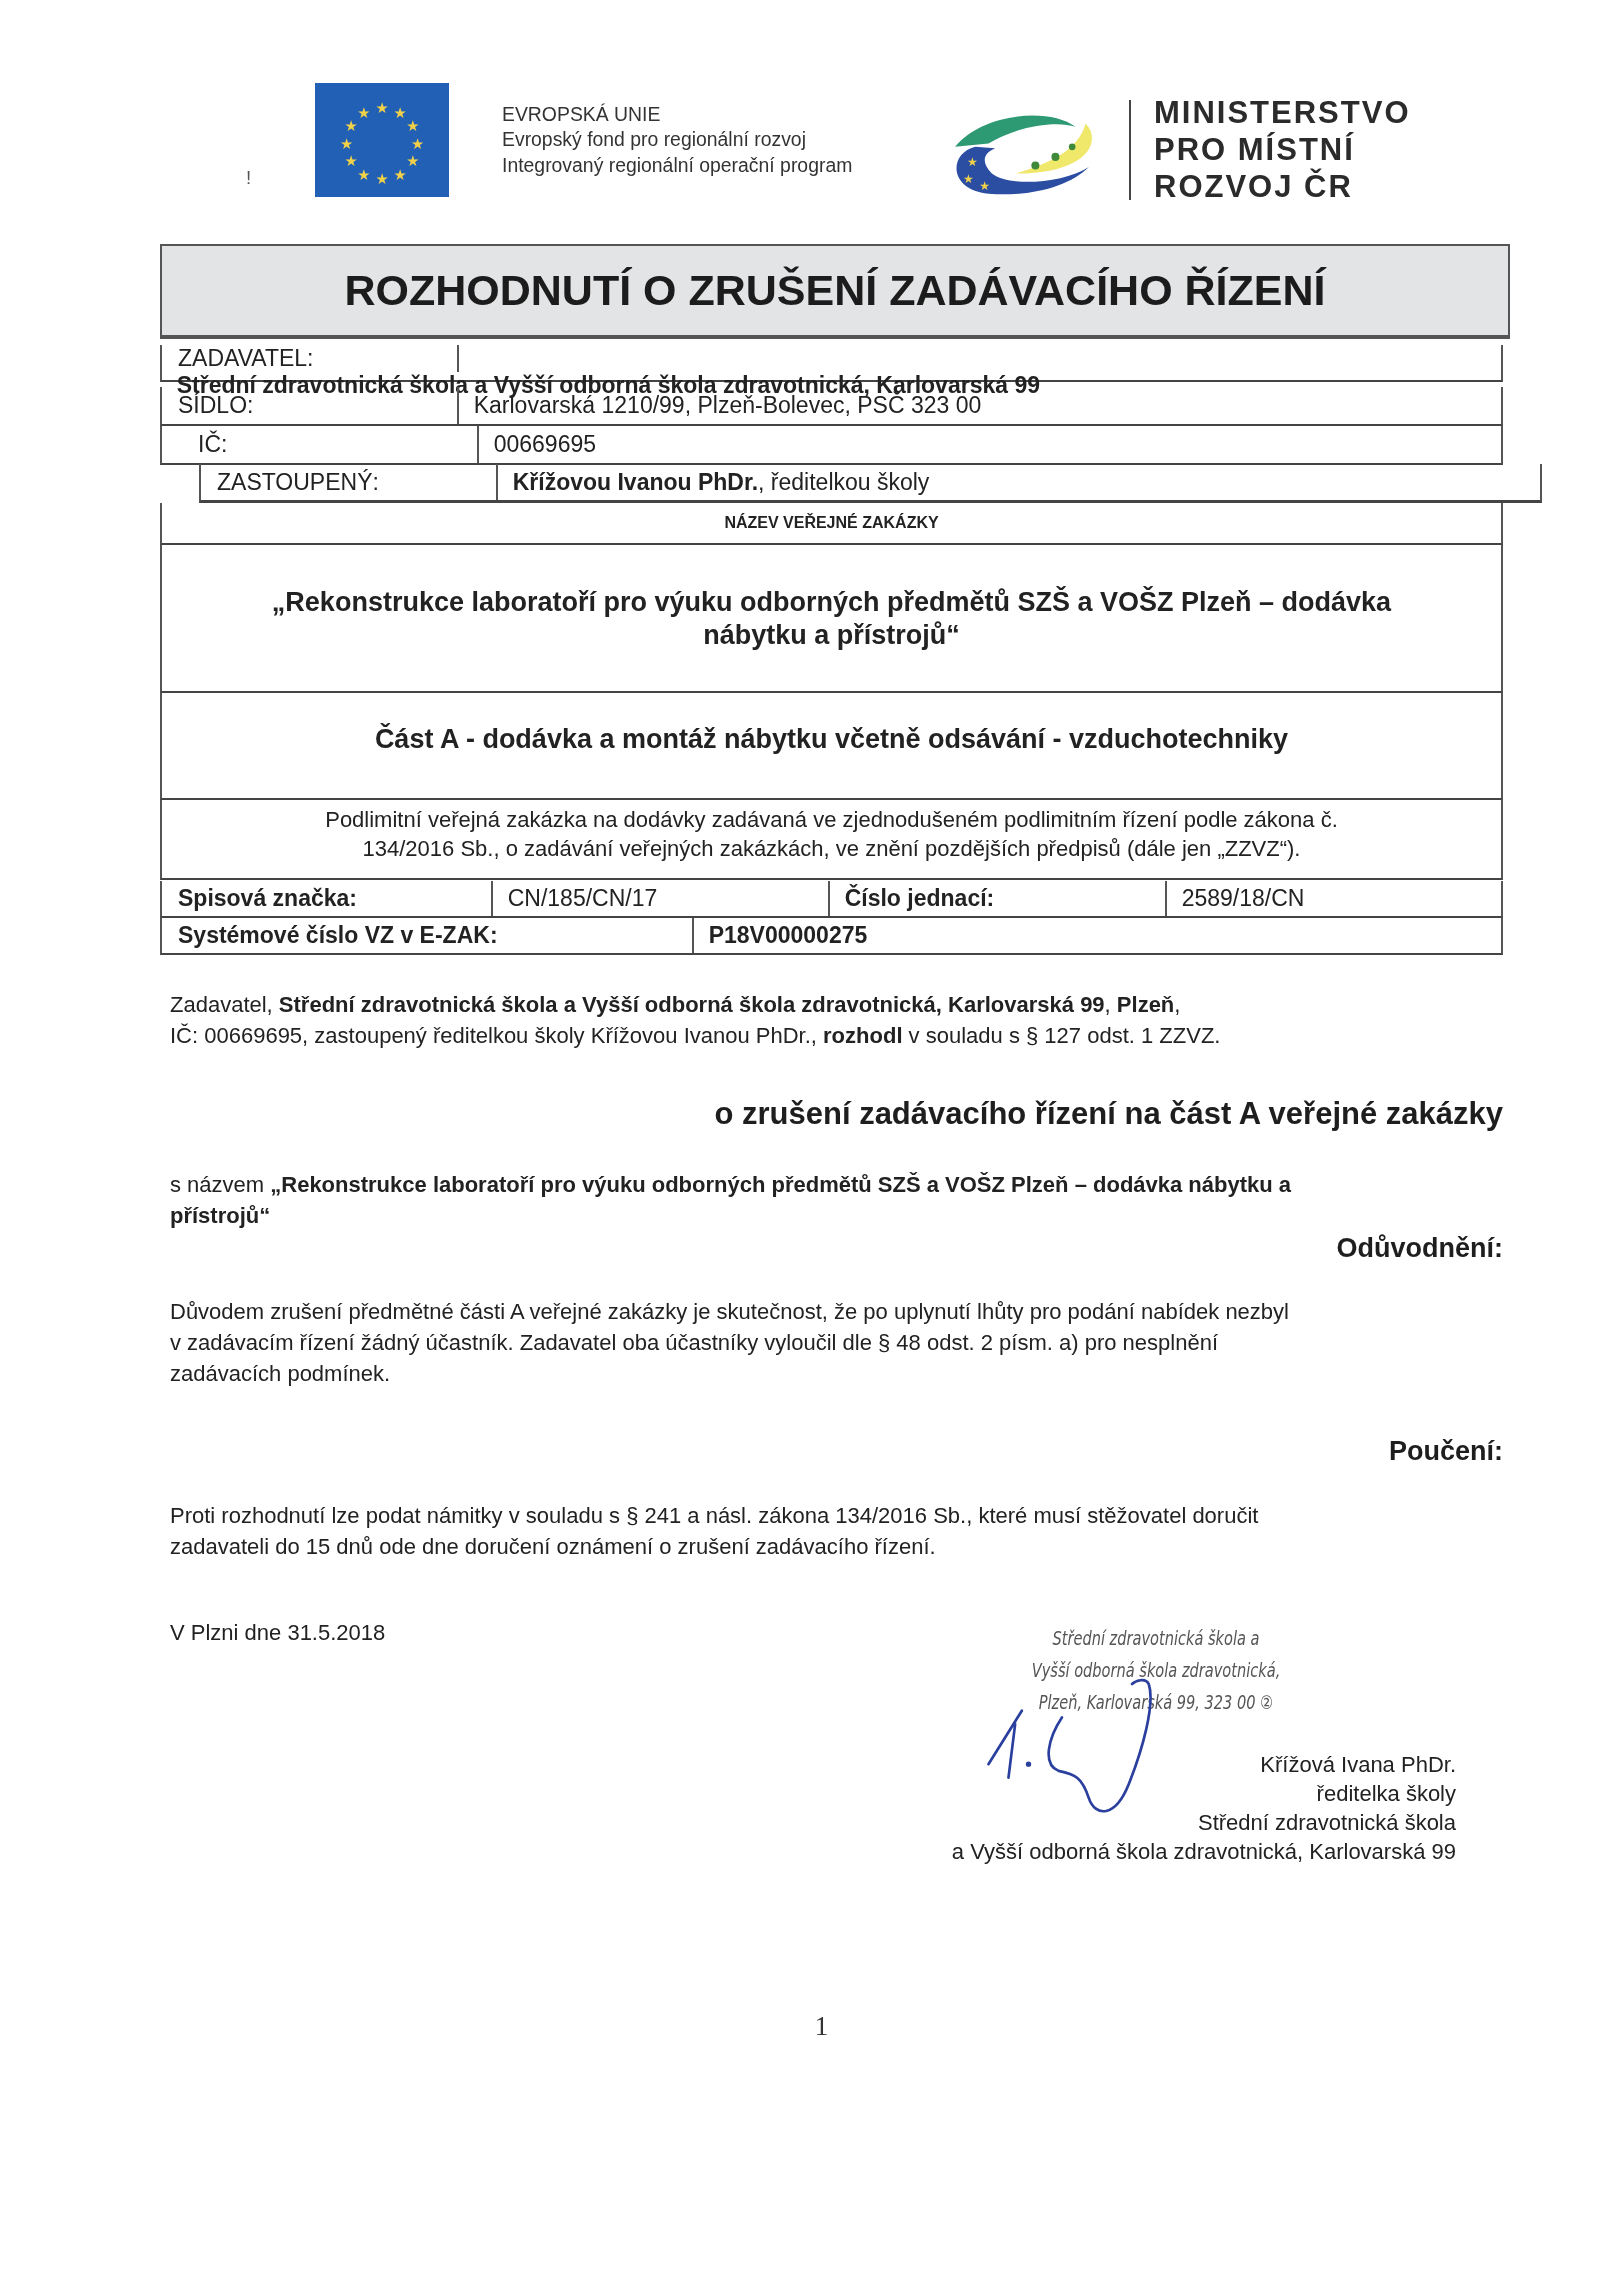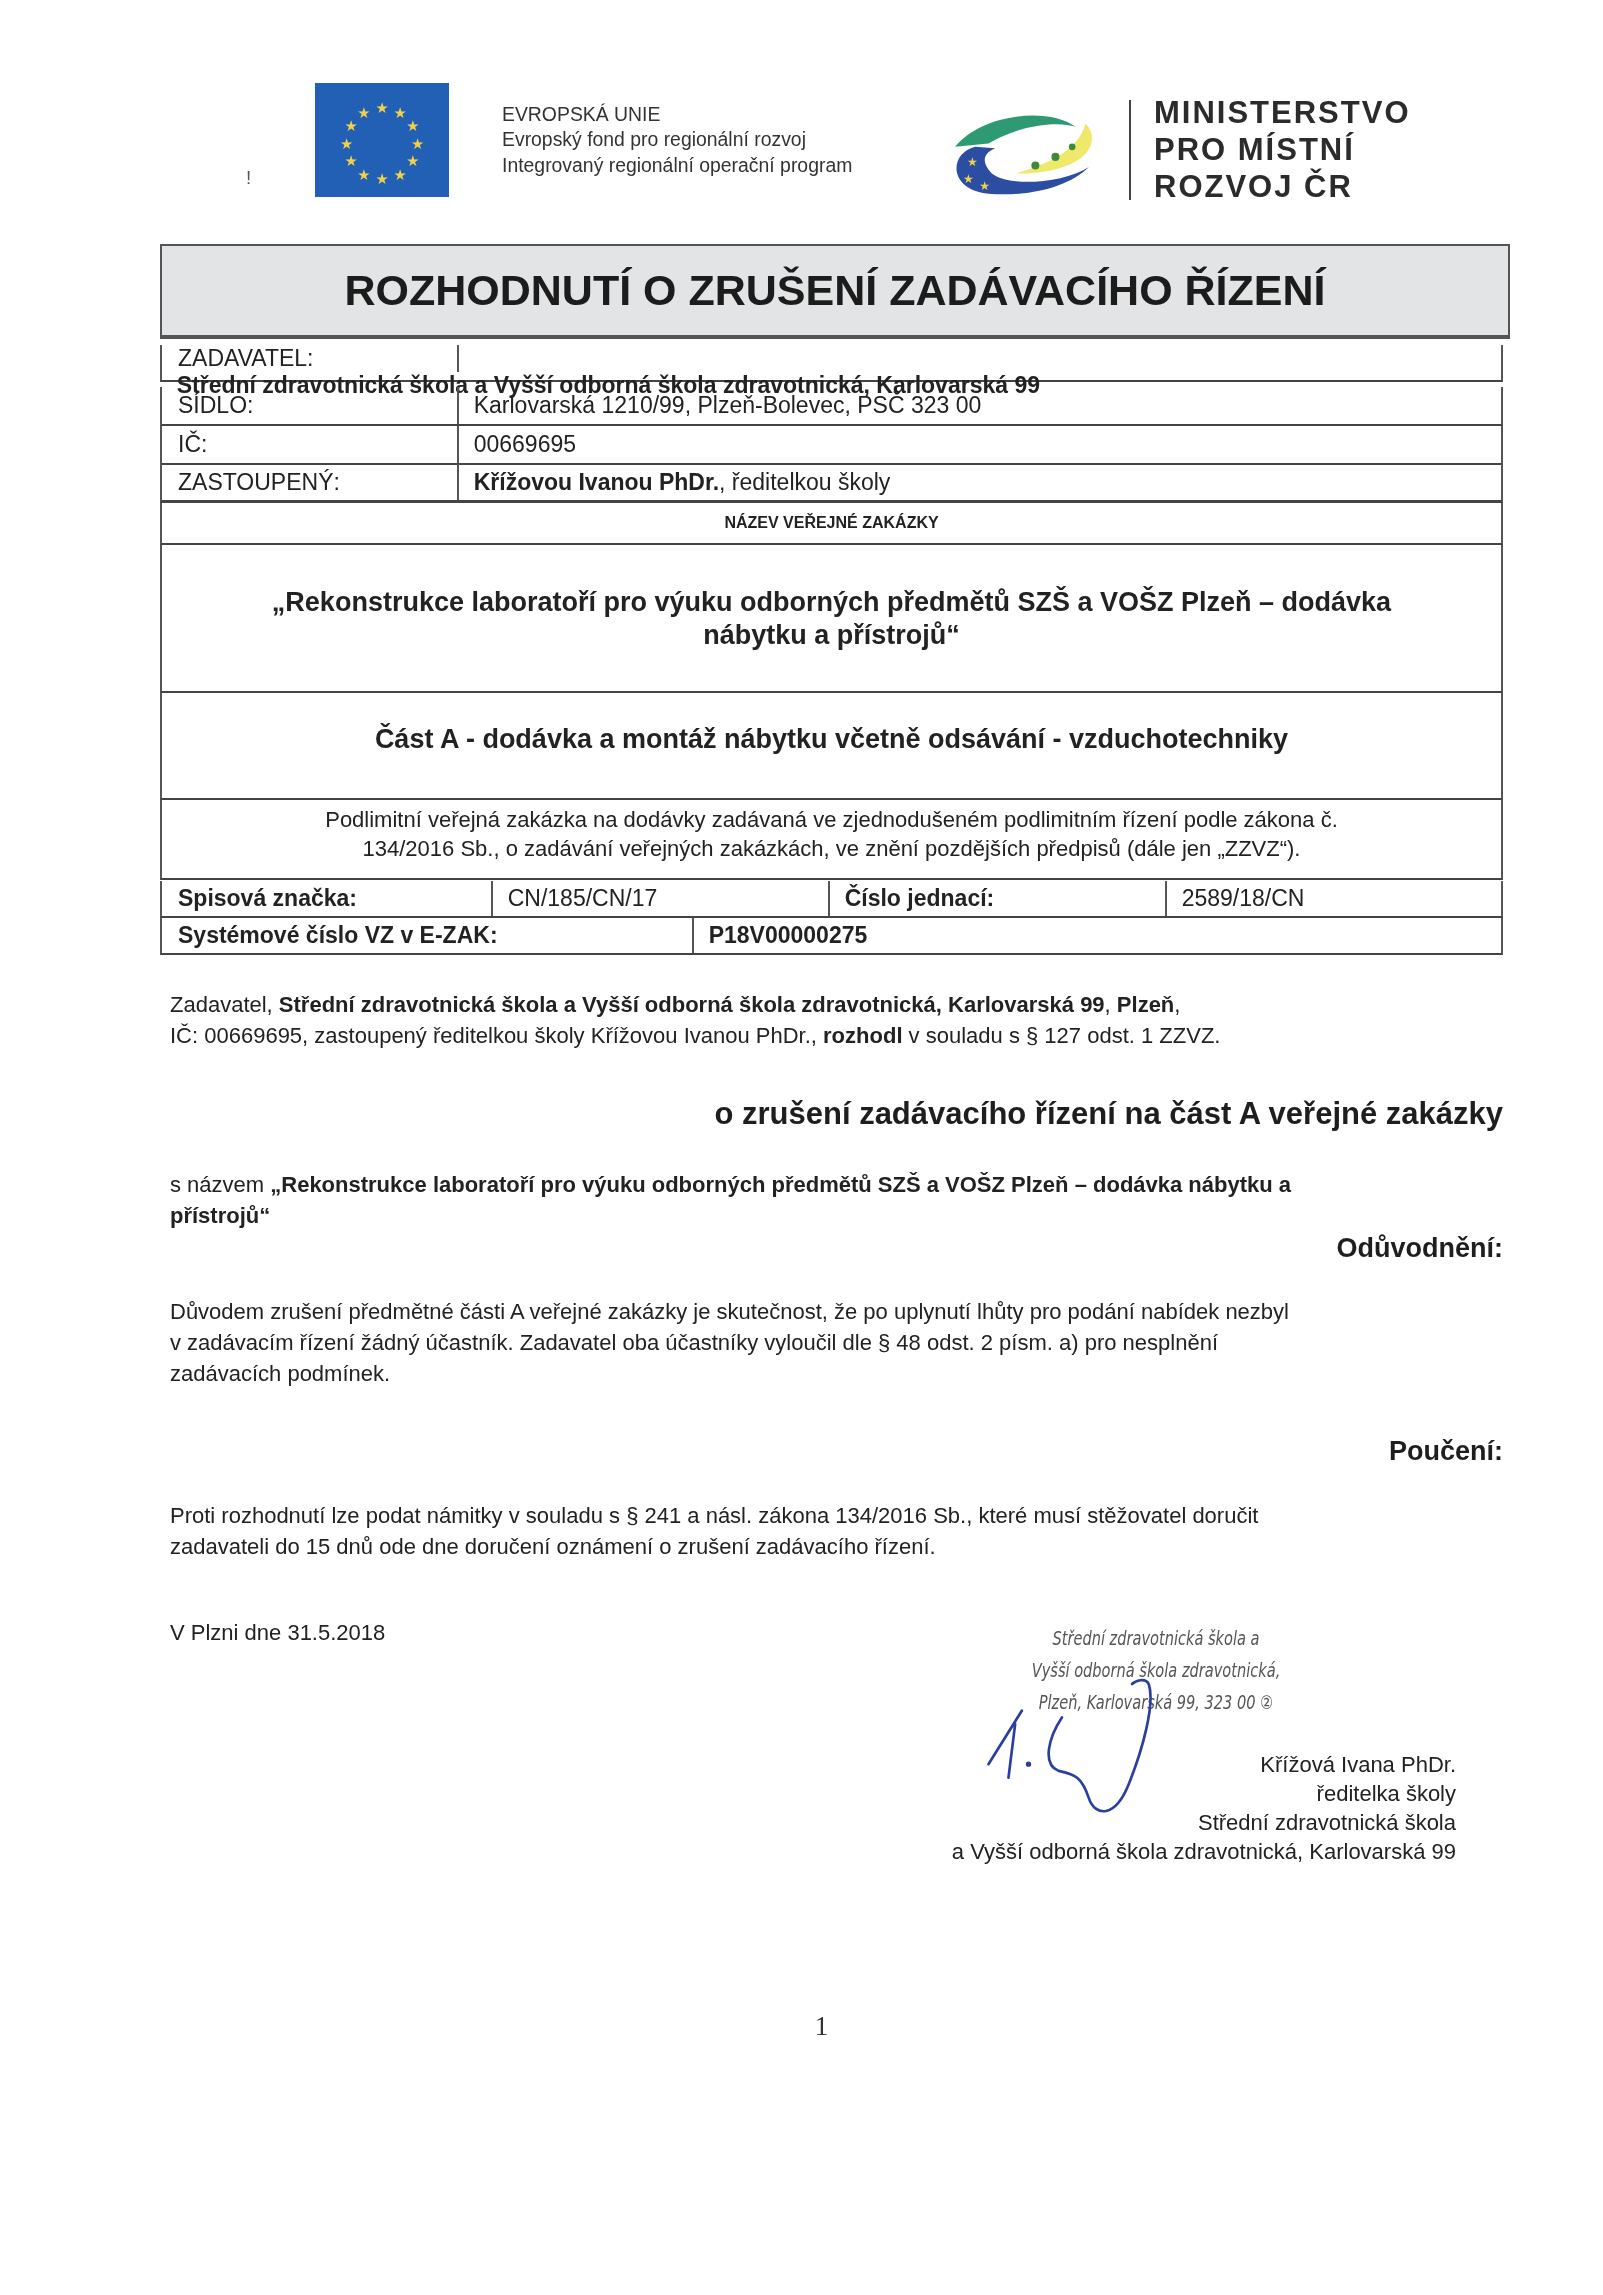--- a/index.html
+++ b/index.html
@@ -93,25 +93,25 @@
 </div>
 
 <div class="row" style="top:345px;height:37px;flex-direction:column;">
   <div class="lab">ZADAVATEL:</div>
   <div class="val b">Střední zdravotnická škola a Vyšší odborná škola zdravotnická, Karlovarská 99</div>
 </div>
 <div class="row" style="top:387px;height:39px;">
   <div class="lab">SÍDLO:</div>
   <div class="val">Karlovarská 1210/99, Plzeň-Bolevec, PSČ 323 00</div>
 </div>
-<div class="row" style="top:426px;height:39px;">
+<div class="row" style="top:426px;height:39px;padding-left:20px;">
   <div class="lab">IČ:</div>
   <div class="val">00669695</div>
 </div>
-<div class="row" style="top:464px;height:39px;border-bottom:3.3px solid #444;">
+<div class="row" style="top:464px;height:39px;border-bottom:3.3px solid #444;margin-left:39px;">
   <div class="lab">ZASTOUPENÝ:</div>
   <div class="val">
       <span class="b">Křížovou Ivanou PhDr.</span>
       <span>, ředitelkou školy</span>
     </div>
 </div>
 
 <div class="center-box" style="top:503px;height:42px;line-height:39px;font-size:16px;font-weight:bold;">
   <span>NÁZEV VEŘEJNÉ ZAKÁZKY</span>
 </div>

